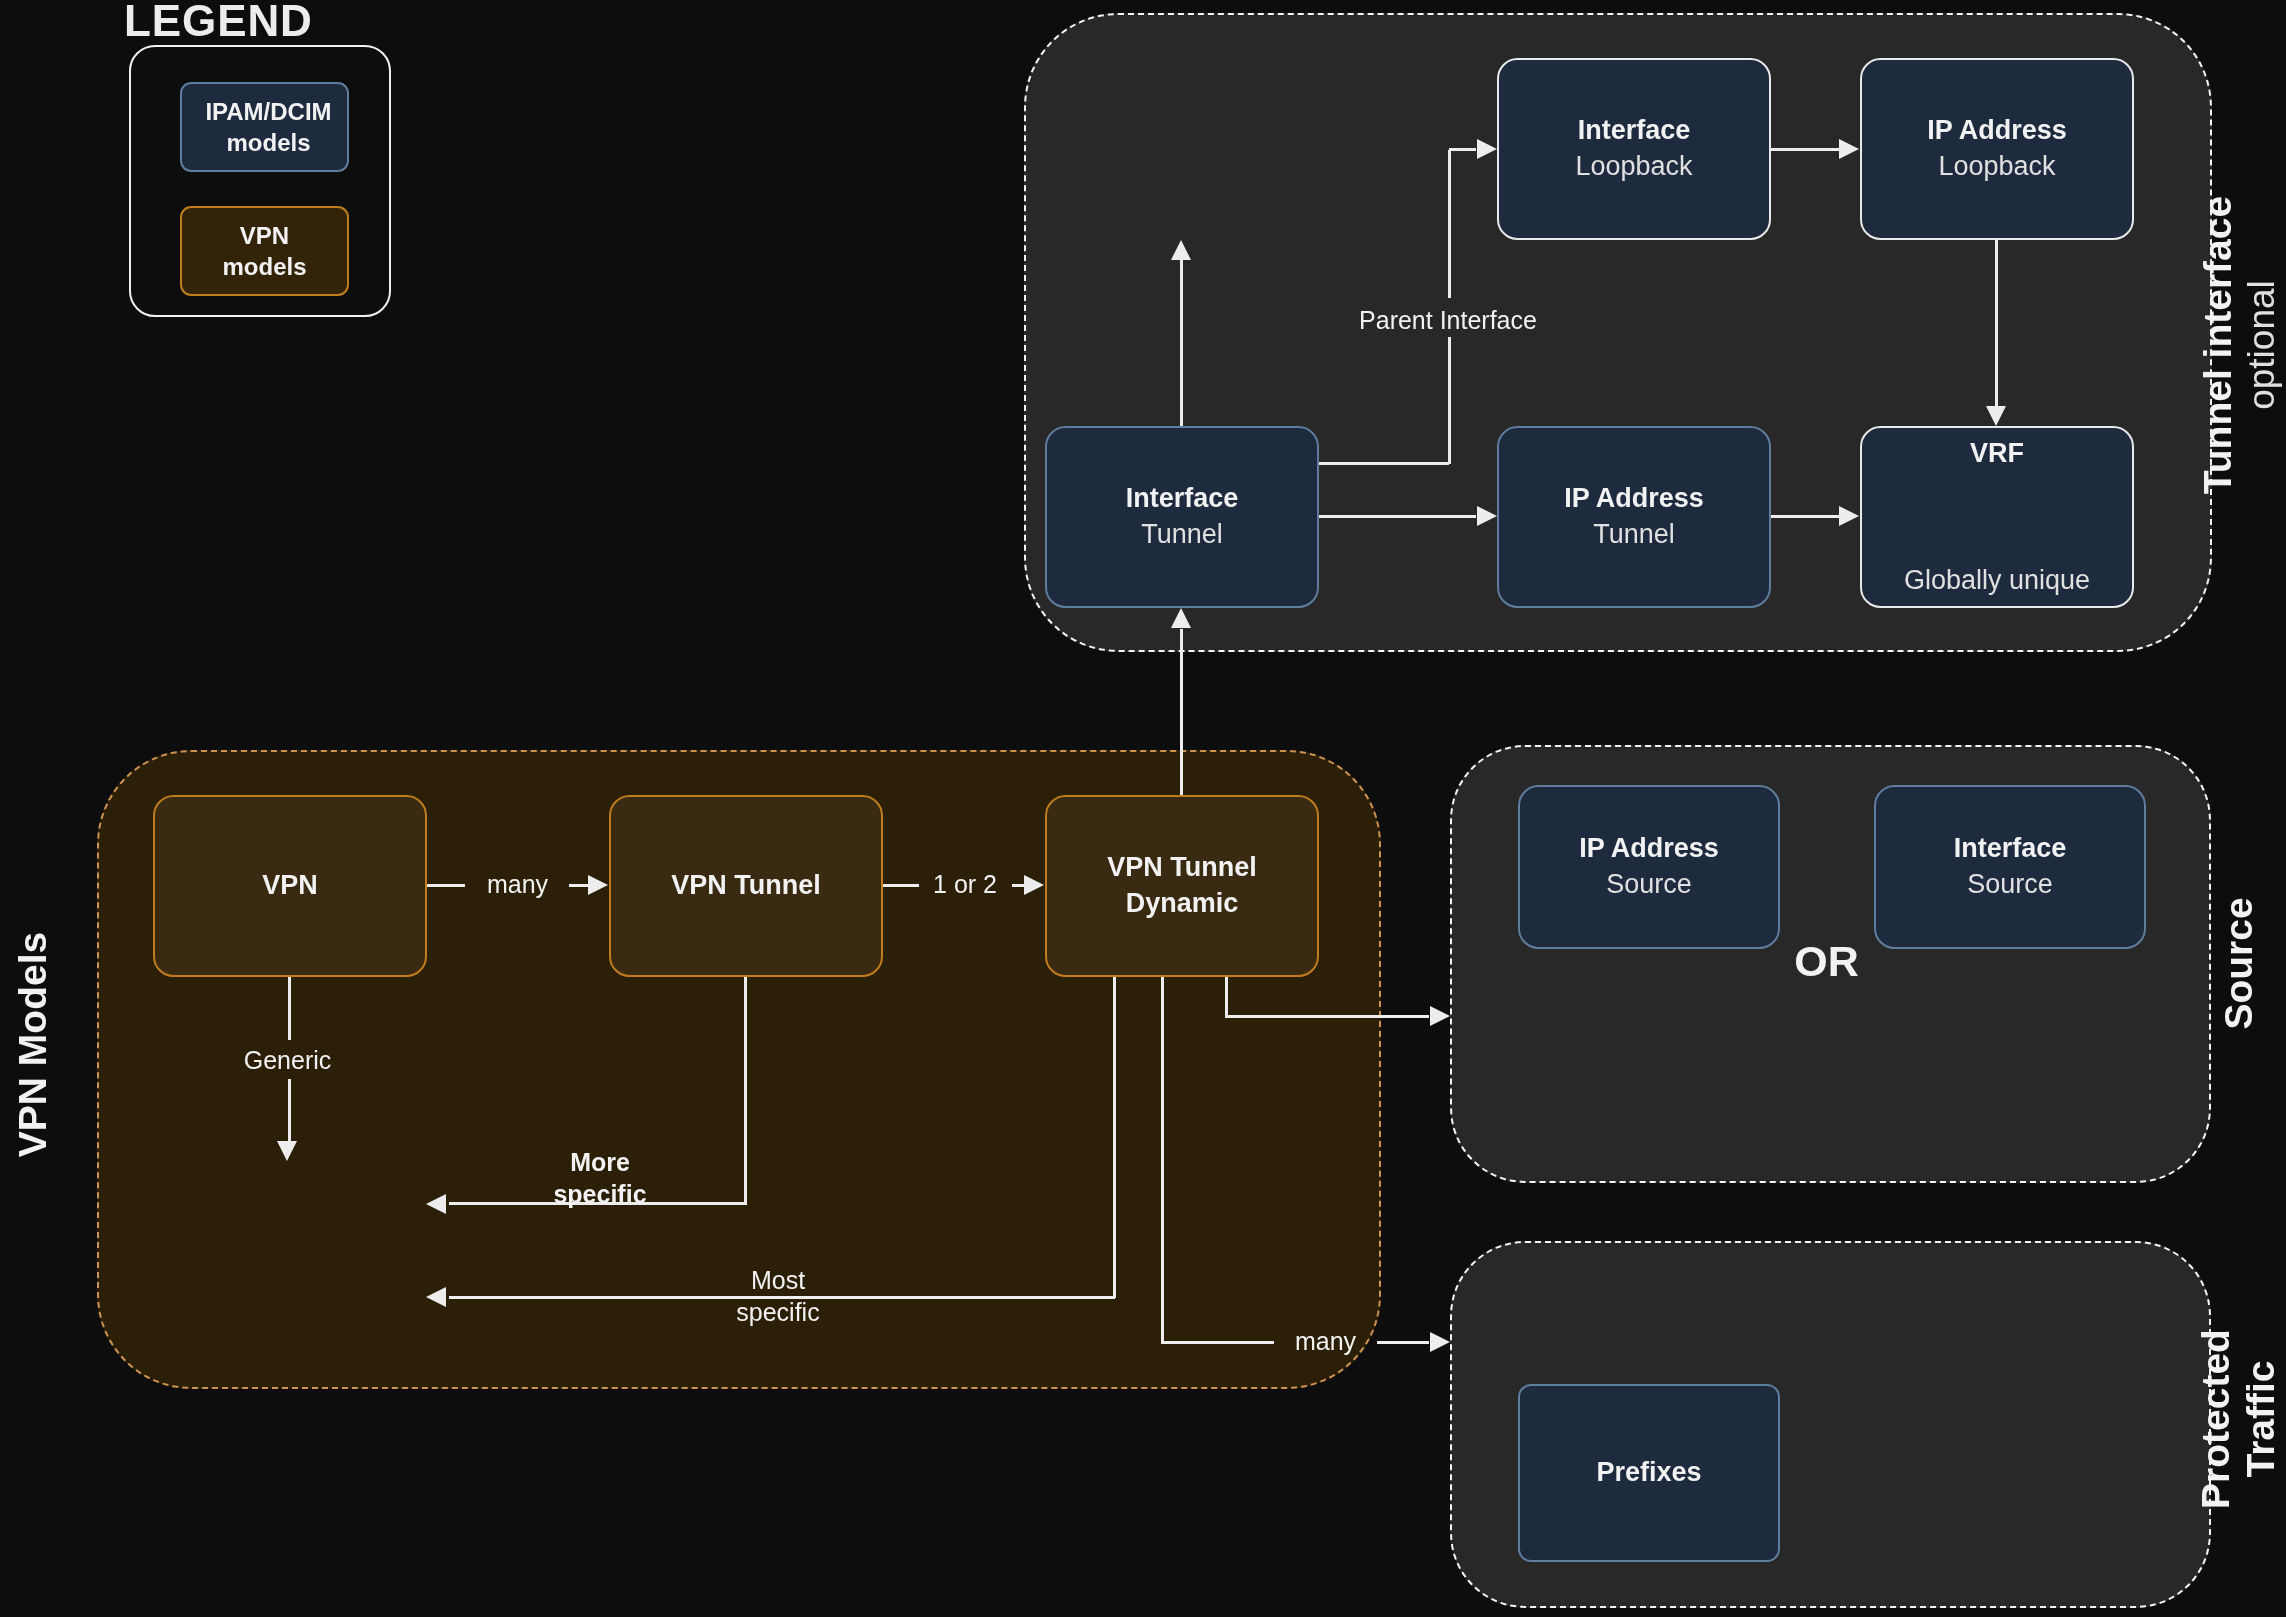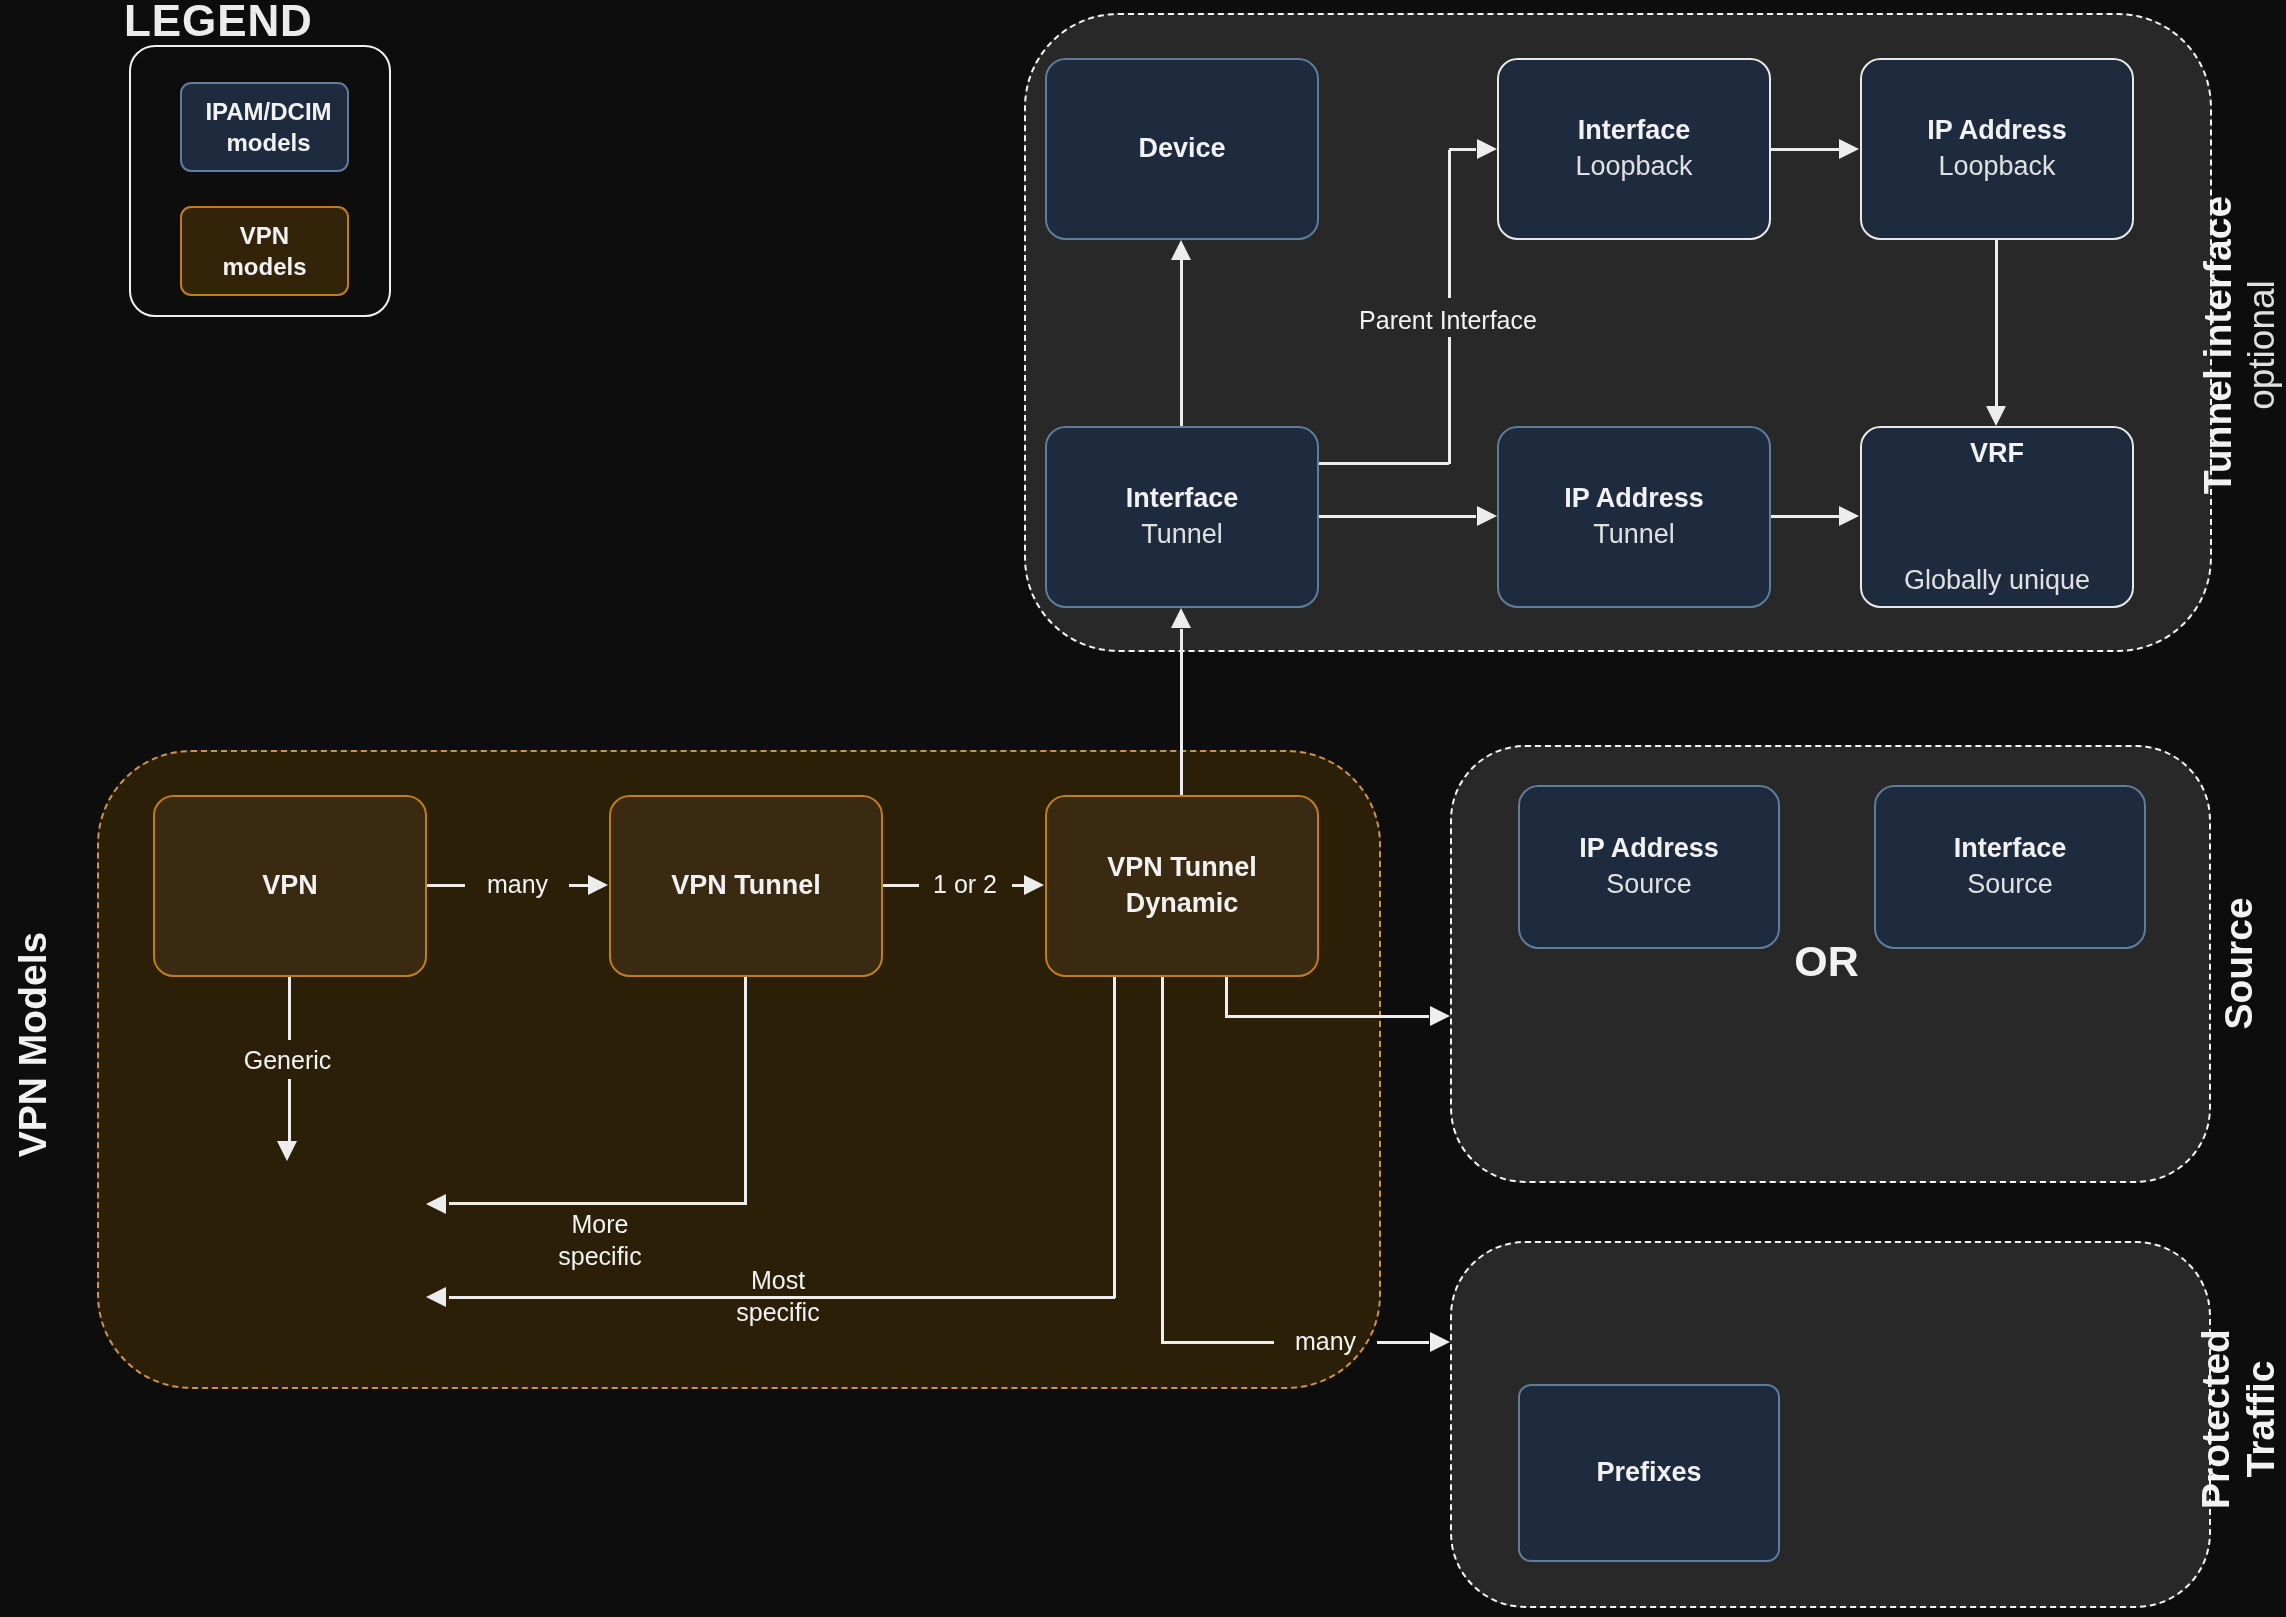--- a/index.html
+++ b/index.html
@@ -94,23 +94,20 @@
   <div id="legend-box"></div>
   <div class="legend-item" id="legend-ipam">
     <span>IPAM/DCIM</span>
     <span>models</span>
   </div>
   <div class="legend-item" id="legend-vpn">
     <span>VPN</span>
     <span>models</span>
   </div>
 
-  <div class="node ipam blue" style="left:1045px;top:58px;width:274px;height:182px;">
-    <span class="t">Device</span>
-  </div>
   <div class="node ipam white" style="left:1497px;top:58px;width:274px;height:182px;">
     <span class="t">Interface</span>
     <span class="s">Loopback</span>
   </div>
   <div class="node ipam white" style="left:1860px;top:58px;width:274px;height:182px;">
     <span class="t">IP Address</span>
     <span class="s">Loopback</span>
   </div>
   <div class="node ipam blue" style="left:1045px;top:426px;width:274px;height:182px;">
     <span class="t">Interface</span>
@@ -182,21 +179,21 @@
   <div class="ln" style="left:1012px;top:884px;width:12px;height:2.8px;"></div>
   <div class="ah right" style="left:1024px;top:875px;"></div>
 
   <div class="ln" style="left:288px;top:976px;width:2.8px;height:64px;"></div>
   <div class="elabel" style="left:208px;top:1042px;width:159px;height:36px;line-height:36px;">Generic</div>
   <div class="ln" style="left:288px;top:1079px;width:2.8px;height:62px;"></div>
   <div class="ah down" style="left:277px;top:1141px;"></div>
 
   <div class="ln" style="left:744px;top:976px;width:2.8px;height:229px;"></div>
   <div class="ln" style="left:449px;top:1202px;width:297px;height:2.8px;"></div>
-  <div class="elabel two" style="left:511px;top:1208px;width:178px;height:64px;">
+  <div class="elabel two" style="left:511px;top:1146px;width:178px;height:64px;font-weight:bold;">
     <div>More</div>
     <div>specific</div>
   </div>
   <div class="ah left" style="left:426px;top:1194px;"></div>
 
   <div class="ln" style="left:1113px;top:976px;width:2.8px;height:322px;"></div>
   <div class="ln" style="left:449px;top:1296px;width:666px;height:2.8px;"></div>
   <div class="elabel two" style="left:689px;top:1264px;width:178px;height:64px;">
     <div>Most</div>
     <div>specific</div>

